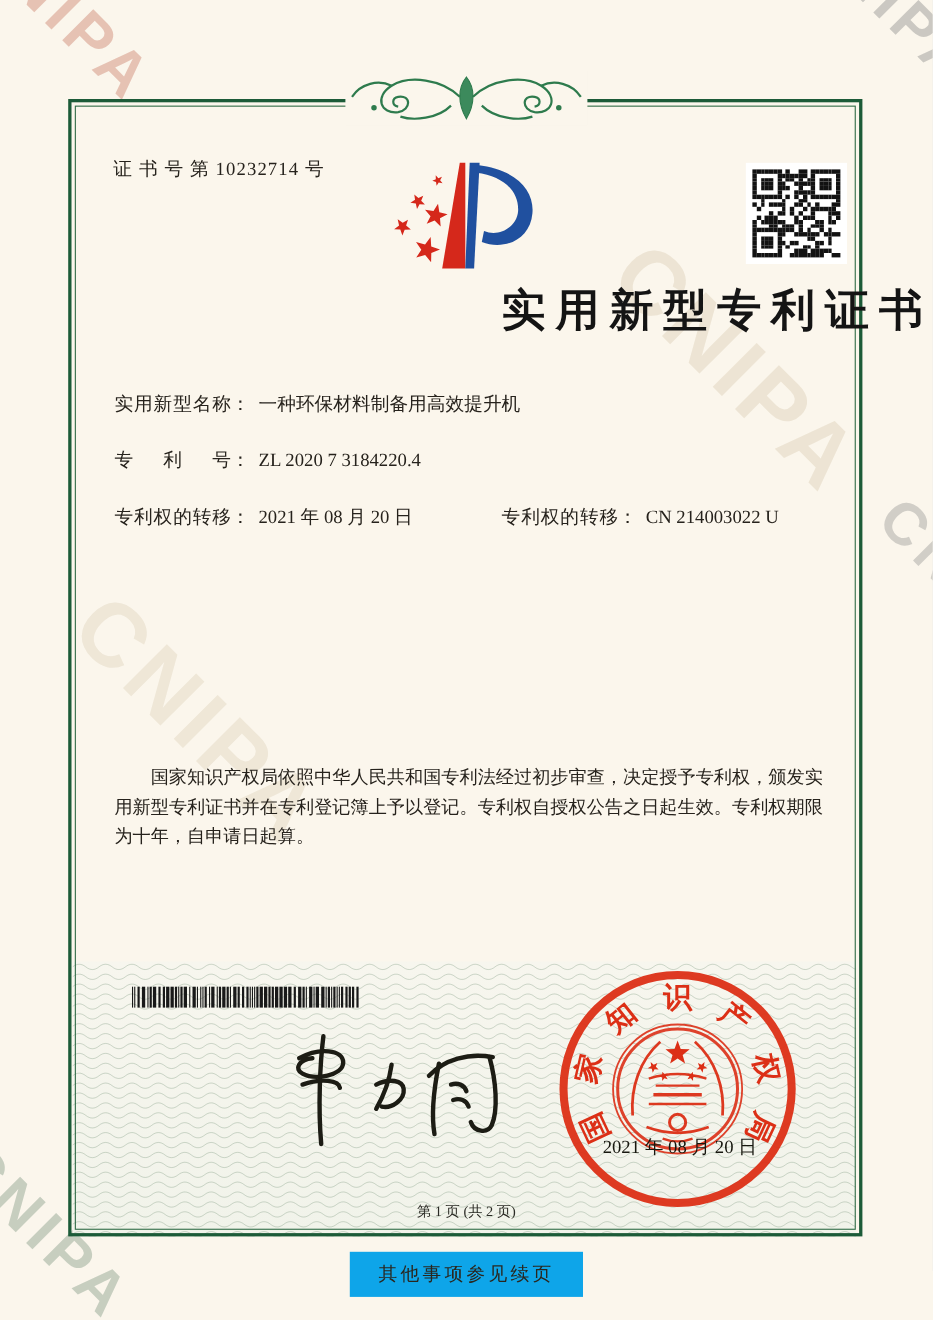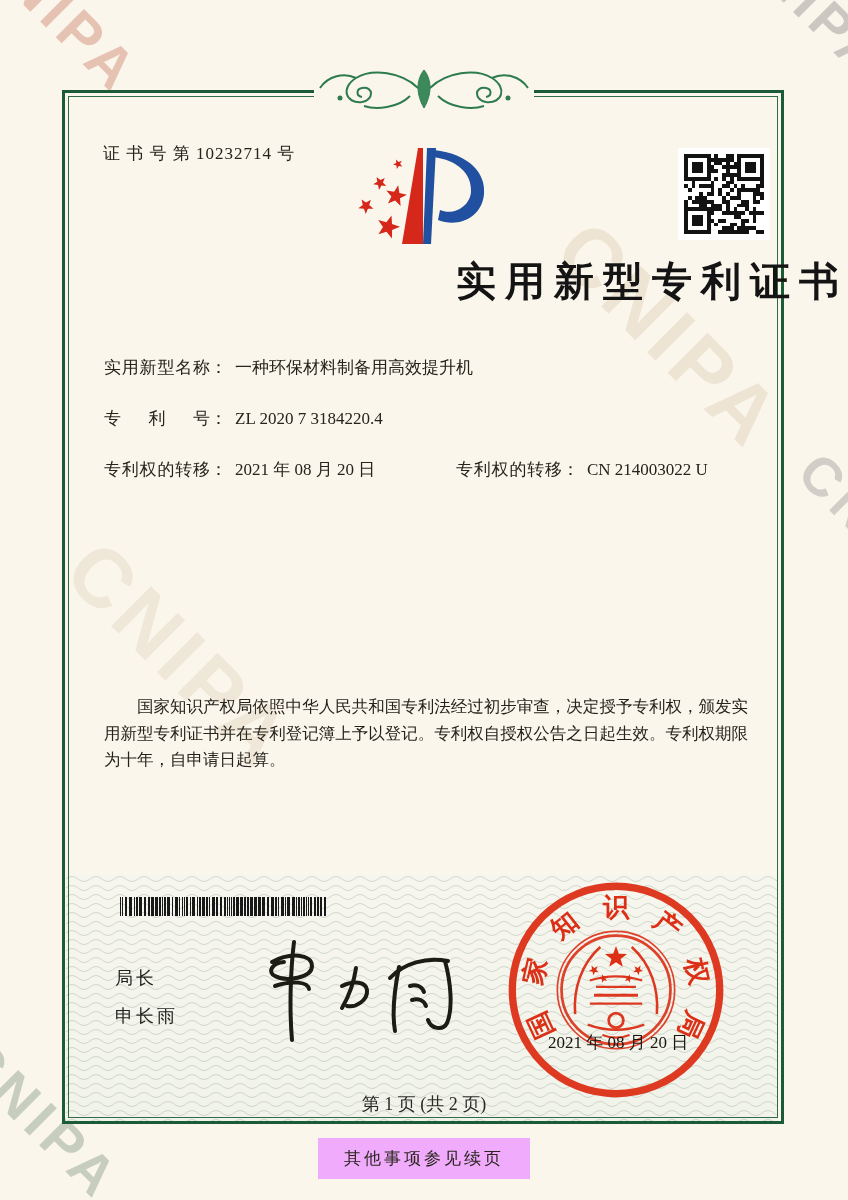--- a/index.html
+++ b/index.html
@@ -30,23 +30,23 @@
   .bodytext{position:absolute;left:104px;top:694px;width:644px;font-size:16.5px;line-height:26.5px;text-align:justify;z-index:2;}
   .bodytext p{margin:0;text-indent:2em;}
   .band{position:absolute;left:66px;top:874px;width:712px;height:250px;z-index:1;background:linear-gradient(#f7f6ee,#f1f3ea);}
   .barcode{position:absolute;left:120px;top:897px;width:216px;height:19px;z-index:2;font-size:0;}
   .barcode i{display:inline-block;height:19px;background:#191919;}
   .officer{position:absolute;left:115px;top:966px;z-index:2;font-family:"Liberation Sans","DejaVu Sans",sans-serif;font-size:18px;letter-spacing:3px;color:#22251e;}
   .officer div{margin-bottom:14px;}
   .signature{position:absolute;left:238px;top:932px;z-index:3;}
   .seal{position:absolute;left:506px;top:880px;width:220px;height:220px;z-index:2;}
   .sealdate{position:absolute;left:526px;top:1031px;width:184px;text-align:center;font-size:17px;color:#17170f;z-index:4;}
-  .pageinfo{position:absolute;left:0;top:1092px;width:848px;text-align:center;font-size:18px;z-index:2;color:#2a2a24;}
+  .pageinfo{position:absolute;left:0;top:1092px;width:848px;text-align:center;font-size:13px;z-index:2;color:#2a2a24;}
   .contnote{position:absolute;left:0;top:1138px;width:848px;text-align:center;z-index:2;}
-  .contnote span{display:inline-block;background:#f0abfc;padding:9px 26px;font-size:17px;letter-spacing:3px;color:#2a261e;}
+  .contnote span{display:inline-block;background:#0ea5e9;padding:9px 26px;font-size:17px;letter-spacing:3px;color:#2a261e;}
 </style>
 </head>
 <body>
 
 <div class="page">
 
   <div class="wm wm1">CNIPA</div>
   <div class="wm wm2">CNIPA</div>
   <div class="wm wm3">CNIPA</div>
   <div class="wm wm4">CNIPA</div>
@@ -585,24 +585,20 @@
       </span>
     </div>
   </div>
 
   <div class="bodytext">
     <p>国家知识产权局依照中华人民共和国专利法经过初步审查，决定授予专利权，颁发实用新型专利证书并在专利登记簿上予以登记。专利权自授权公告之日起生效。专利权期限为十年，自申请日起算。</p>
   </div>
 
   <div class="barcode" id="barcode"><i style="width: 1px; margin-right: 1px;"></i><i style="width: 1px; margin-right: 2px;"></i><i style="width: 2px; margin-right: 2px;"></i><i style="width: 3px; margin-right: 2px;"></i><i style="width: 1px; margin-right: 1px;"></i><i style="width: 2px; margin-right: 1px;"></i><i style="width: 3px; margin-right: 2px;"></i><i style="width: 2px; margin-right: 2px;"></i><i style="width: 2px; margin-right: 1px;"></i><i style="width: 3px; margin-right: 1px;"></i><i style="width: 3px; margin-right: 1px;"></i><i style="width: 2px; margin-right: 1px;"></i><i style="width: 1px; margin-right: 1px;"></i><i style="width: 2px; margin-right: 1px;"></i><i style="width: 3px; margin-right: 2px;"></i><i style="width: 1px; margin-right: 2px;"></i><i style="width: 3px; margin-right: 1px;"></i><i style="width: 1px; margin-right: 2px;"></i><i style="width: 1px; margin-right: 1px;"></i><i style="width: 1px; margin-right: 1px;"></i><i style="width: 2px; margin-right: 2px;"></i><i style="width: 1px; margin-right: 1px;"></i><i style="width: 3px; margin-right: 2px;"></i><i style="width: 1px; margin-right: 1px;"></i><i style="width: 2px; margin-right: 1px;"></i><i style="width: 3px; margin-right: 1px;"></i><i style="width: 2px; margin-right: 1px;"></i><i style="width: 1px; margin-right: 2px;"></i><i style="width: 3px; margin-right: 1px;"></i><i style="width: 2px; margin-right: 2px;"></i><i style="width: 2px; margin-right: 2px;"></i><i style="width: 2px; margin-right: 1px;"></i><i style="width: 1px; margin-right: 1px;"></i><i style="width: 1px; margin-right: 1px;"></i><i style="width: 1px; margin-right: 1px;"></i><i style="width: 2px; margin-right: 1px;"></i><i style="width: 3px; margin-right: 1px;"></i><i style="width: 3px; margin-right: 1px;"></i><i style="width: 2px; margin-right: 1px;"></i><i style="width: 2px; margin-right: 1px;"></i><i style="width: 3px; margin-right: 1px;"></i><i style="width: 3px; margin-right: 1px;"></i><i style="width: 3px; margin-right: 1px;"></i><i style="width: 3px; margin-right: 2px;"></i><i style="width: 2px; margin-right: 2px;"></i><i style="width: 3px; margin-right: 1px;"></i><i style="width: 2px; margin-right: 1px;"></i><i style="width: 1px; margin-right: 2px;"></i><i style="width: 3px; margin-right: 1px;"></i><i style="width: 1px; margin-right: 1px;"></i><i style="width: 3px; margin-right: 2px;"></i><i style="width: 3px; margin-right: 1px;"></i><i style="width: 1px; margin-right: 1px;"></i><i style="width: 2px; margin-right: 1px;"></i><i style="width: 1px; margin-right: 1px;"></i><i style="width: 2px; margin-right: 1px;"></i><i style="width: 1px; margin-right: 1px;"></i><i style="width: 1px; margin-right: 1px;"></i><i style="width: 2px; margin-right: 2px;"></i><i style="width: 2px; margin-right: 1px;"></i><i style="width: 2px; margin-right: 1px;"></i><i style="width: 2px; margin-right: 2px;"></i><i style="width: 2px; margin-right: 2px;"></i></div>
 
-  <div class="officer">
-    <div>局长</div>
-    <div>申长雨</div>
-  </div>
 
   <svg class="signature" width="230" height="115" viewBox="0 0 230 115">
     <g stroke="#1c1c14" stroke-width="4" fill="none" stroke-linecap="round">
       <path d="M56 10 C53 34 51 74 54 108"></path>
       <path d="M34 30 C52 20 74 22 74 34 C74 46 48 50 37 44 C29 40 34 31 46 30"></path>
       <path d="M37 54 C54 48 70 50 71 57"></path>
       <path d="M118 36 C116 50 111 64 104 76"></path>
       <path d="M104 54 C116 48 128 50 129 58 C130 68 118 76 109 74"></path>
       <path d="M152 46 C166 31 188 25 210 29"></path>
       <path d="M161 35 C156 60 154 82 157 99"></path>

